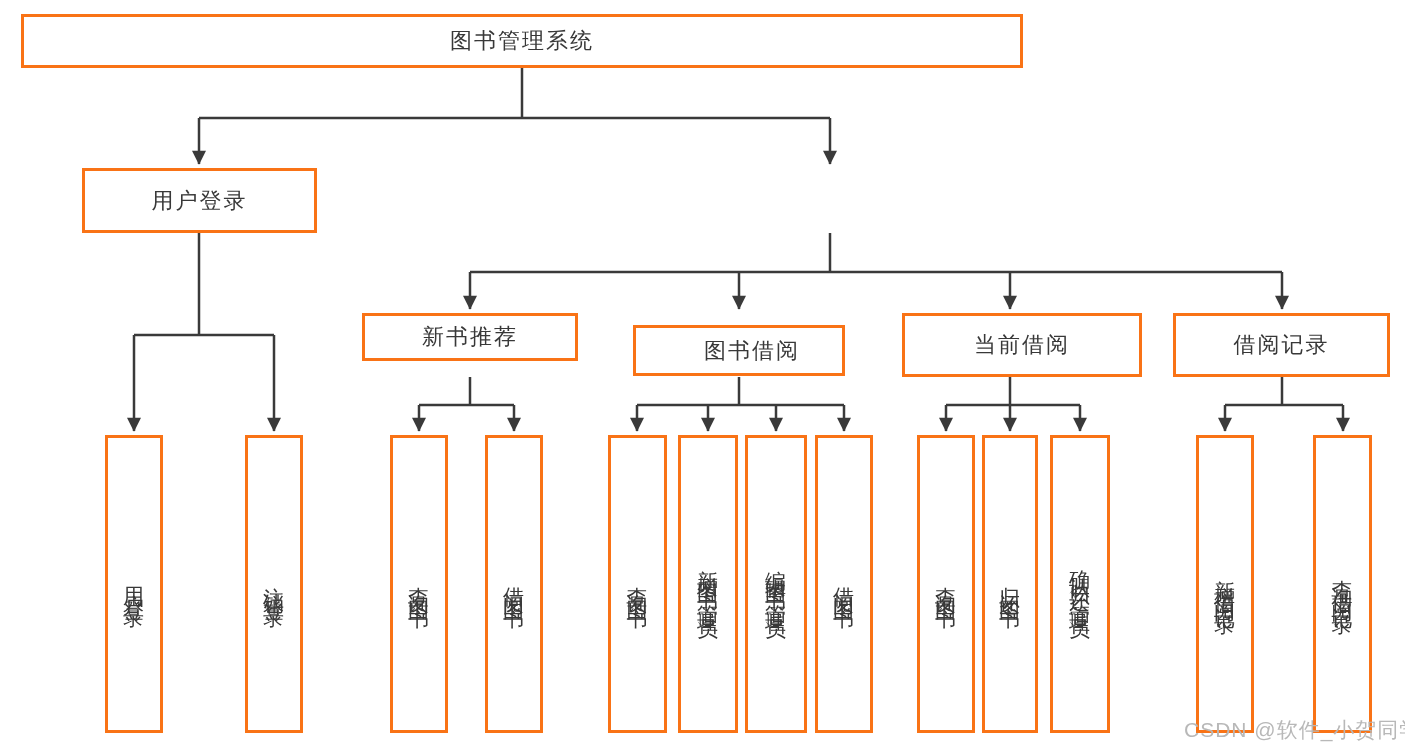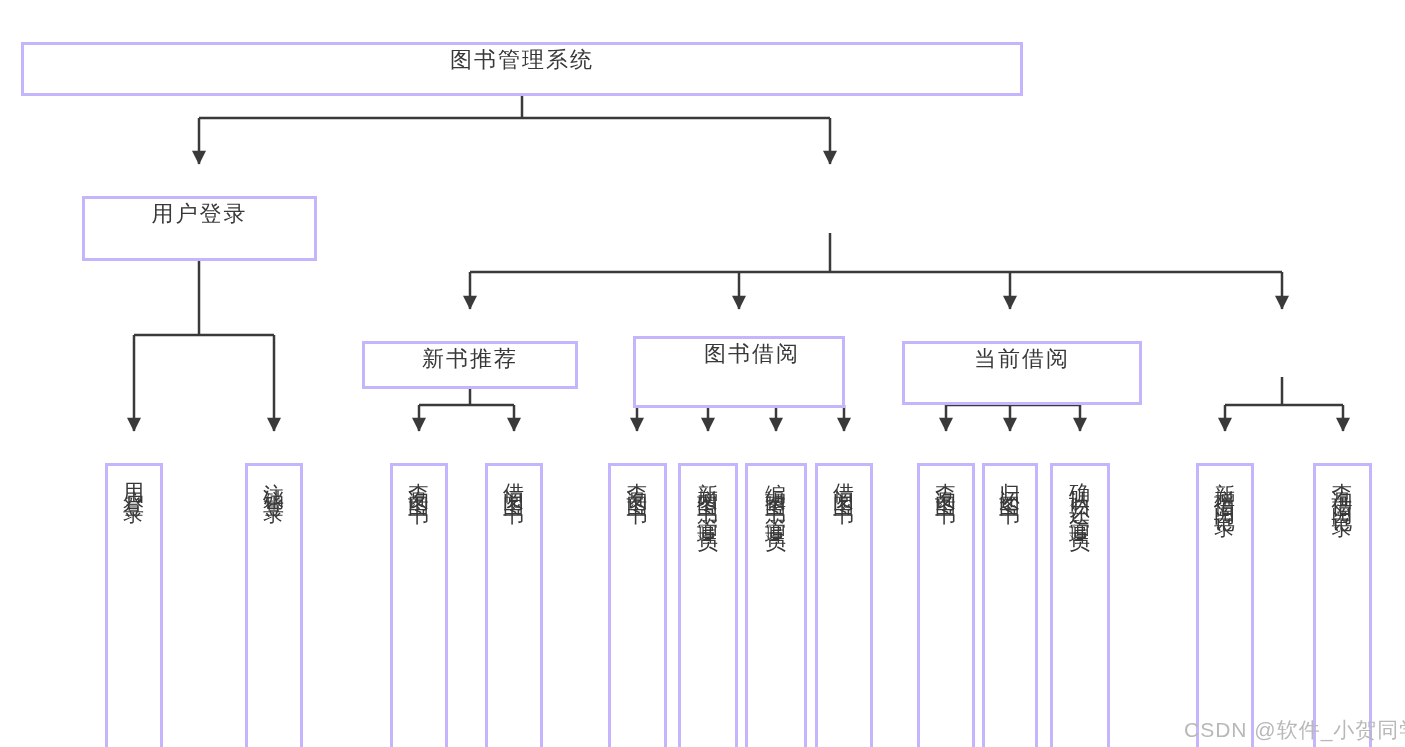--- a/index.html
+++ b/index.html
@@ -3,36 +3,36 @@
 <meta charset="utf-8">
 <style>
   html,body{margin:0;padding:0;background:#fff;}
   #canvas{
     position:relative;width:1405px;height:747px;background:#ffffff;
     font-family:"Liberation Sans","DejaVu Sans",sans-serif;color:#383838;
     overflow:hidden;
   }
   #wires{position:absolute;left:0;top:0;width:1405px;height:747px;}
   .box{
-    position:absolute;box-sizing:border-box;border:3px solid #c4b5fd;background:#ffffff;
-    display:flex;align-items:flex-start;justify-content:center;text-align:center;margin-top:28px;
+    position:absolute;box-sizing:border-box;border:3px solid #f97316;background:#ffffff;
+    display:flex;align-items:center;justify-content:center;text-align:center;
   }
   .hlabel{font-size:22px;letter-spacing:2px;white-space:nowrap;}
   .vlabel{
     writing-mode:vertical-rl;text-orientation:mixed;
     font-size:21px;letter-spacing:7px;line-height:1;white-space:nowrap;
   }
   
   .b-root  {left:21px;  top:14px;  width:1002px;height:54px;}
   
   .b-login {left:82px;  top:168px; width:235px; height:65px;}
   .b-mgmt  {left:712px; top:168px; width:235px; height:65px;}
   
   .b-rec   {left:362px; top:313px; width:216px; height:48px;}
-  .b-bor   {left:633px; top:308px; width:212px; height:72px;padding-left:26px;}
+  .b-bor   {left:633px; top:325px; width:212px; height:51px;padding-left:26px;}
   .b-cur   {left:902px; top:313px; width:240px; height:64px;}
   .b-his   {left:1173px;top:313px; width:217px; height:64px;}
   
   .leaf{top:435px;height:298px;}
   .b-u1{left:105px;width:58px;}  .b-u2{left:245px;width:58px;}
   .b-r1{left:390px;width:58px;}  .b-r2{left:485px;width:58px;}
   .b-b1{left:608px;width:59px;}  .b-b2{left:678px;width:60px;}
   .b-b3{left:745px;width:62px;}  .b-b4{left:815px;width:58px;}
   .b-c1{left:917px;width:58px;}  .b-c2{left:982px;width:56px;}
   .b-c3{left:1050px;width:60px;}
@@ -107,20 +107,23 @@
 
   <div class="box b-rec">
     <span class="hlabel">新书推荐</span>
   </div>
   <div class="box b-bor">
     <span class="hlabel">图书借阅</span>
   </div>
   <div class="box b-cur">
     <span class="hlabel">当前借阅</span>
   </div>
+  <div class="box b-his">
+    <span class="hlabel">借阅记录</span>
+  </div>
 
   <div class="box leaf b-u1">
     <span class="vlabel">用户登录</span>
   </div>
   <div class="box leaf b-u2">
     <span class="vlabel">注销登录</span>
   </div>
 
   <div class="box leaf b-r1">
     <span class="vlabel">查询图书</span>

